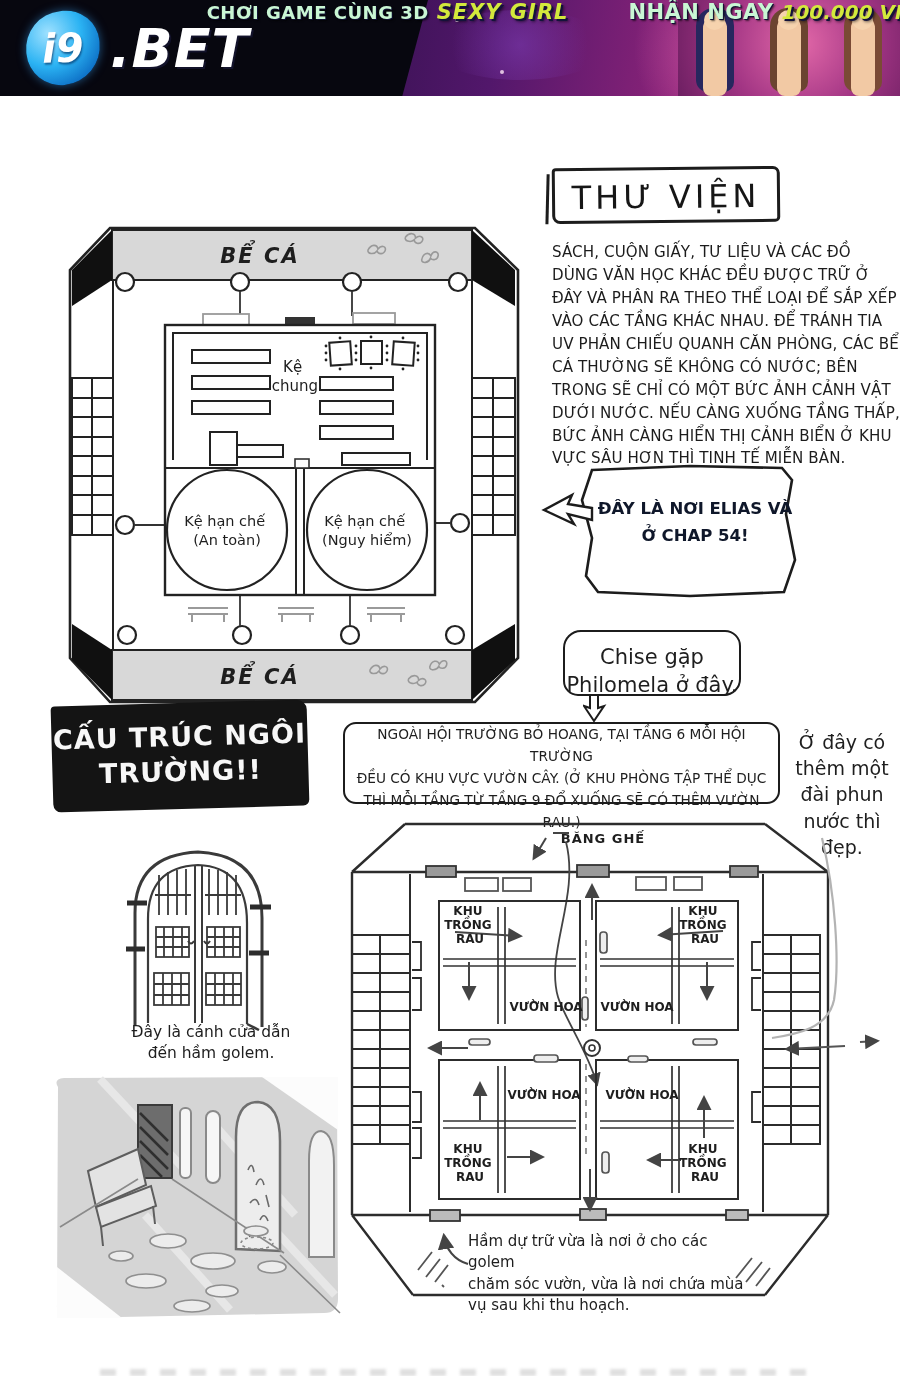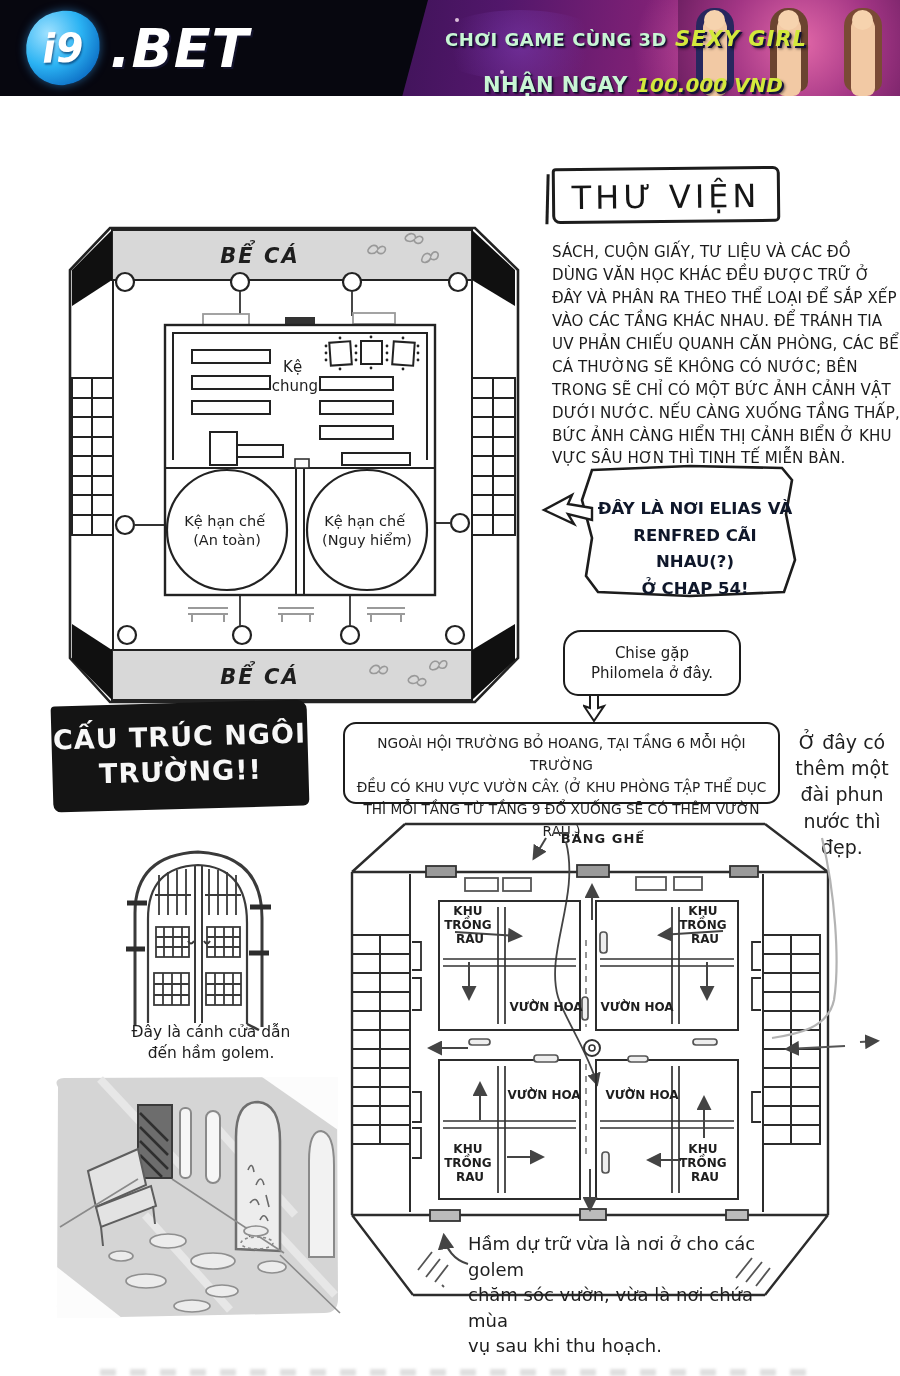--- a/index.html
+++ b/index.html
@@ -20,22 +20,22 @@
     filter:drop-shadow(4px 0 0 #d8d8e4);
     display:flex;align-items:center;gap:10px;padding-left:26px;box-sizing:border-box;}
   .logo-drop{width:74px;height:74px;border-radius:52% 46% 54% 48%;
     background:radial-gradient(circle at 32% 28%,#9fe1ff 0%,#2bb3f3 45%,#0c6dc4 80%,#084f93 100%);
     transform:rotate(-6deg);display:flex;align-items:center;justify-content:center;
     box-shadow:0 0 10px rgba(60,170,255,.5);}
   .logo-i9{font-size:40px;font-weight:bold;font-style:italic;color:#ffffff;
     text-shadow:1px 2px 2px rgba(0,40,90,.6);transform:rotate(4deg);}
   .logo-bet{font-size:54px;font-weight:bold;font-style:italic;color:#ffffff;
     letter-spacing:1px;text-shadow:2px 2px 0 #12122a;}
-  .banner-mid{left:445px;top:0;width:245px;height:96px;display:flex;flex-direction:column;
-    justify-content:center;gap:22px;margin-top:14px;}
+  .banner-mid{left:445px;top:0;width:245px;height:96px;display:flex;
+    justify-content:center;gap:22px;}
   .ad-row{display:flex;align-items:baseline;gap:8px;white-space:nowrap;}
   .ad-mint{color:#c9f6d4;font-weight:bold;font-size:18px;letter-spacing:.5px;
     text-shadow:1px 1px 0 #101035,2px 2px 2px rgba(0,0,0,.6);}
   .ad-lime-big{color:#d3e93c;font-size:21px;font-weight:bold;font-style:italic;
     letter-spacing:1px;text-shadow:2px 2px 0 #13133a,3px 3px 3px rgba(0,0,0,.55);text-align:center;}
   .ad-lime{color:#d3e93c;font-size:20px;font-weight:bold;font-style:italic;
     text-shadow:2px 2px 0 #13133a,3px 3px 3px rgba(0,0,0,.55);}
   .ad-mint2{font-size:21px;}
   
   .models{left:678px;top:0;width:222px;height:96px;
@@ -57,31 +57,31 @@
     box-sizing:border-box;padding-top:8px;}
   .title-box::before{content:"";position:absolute;left:-9px;top:3px;height:50px;
     border-left:3px solid #1c1c1c;transform:rotate(2deg);}
   .title-text{font-size:32px;letter-spacing:4px;color:#161616;}
   .lib-par{left:552px;top:241px;width:348px;font-size:15.1px;line-height:1.52;
     letter-spacing:.1px;color:#1c1c1c;}
   .note-text{left:597px;top:496px;width:196px;text-align:center;font-size:16.5px;
     font-weight:bold;line-height:1.62;color:#0f172a;}
   .chise-bubble{left:563px;top:630px;width:178px;height:66px;border:2.5px solid #1c1c1c;
     border-radius:18px 16px 17px 15px;text-align:center;box-sizing:border-box;
-    padding-top:11px;font-size:15px;line-height:1.35;background:#fff;}
+    padding-top:11px;font-size:21px;line-height:1.35;background:#fff;}
   .black-box{left:52px;top:703px;width:256px;height:106px;background:#141414;
     border-radius:4px 10px 6px 8px;transform:rotate(-1.6deg);text-align:center;
     box-sizing:border-box;padding-top:16px;}
   .black-box div{color:#f7f7f7;font-size:27px;font-weight:bold;letter-spacing:1px;line-height:1.3;}
   .intro-box{left:343px;top:722px;width:437px;height:82px;border:2.5px solid #1c1c1c;
-    border-radius:13px;box-sizing:border-box;text-align:center;padding-top:9px;
+    border-radius:13px;box-sizing:border-box;text-align:center;
     font-size:13.7px;line-height:1.6;background:#fff;}
   .side-note{left:789px;top:729px;width:106px;text-align:center;font-size:19px;line-height:1.38;}
   .door-caption{left:98px;top:1022px;width:226px;text-align:center;font-size:15.5px;line-height:1.38;}
-  .basement-caption{left:468px;top:1231px;width:290px;font-size:18px;line-height:1.42;}
+  .basement-caption{left:468px;top:1231px;width:290px;font-size:15px;line-height:1.42;}
   .bottom-hint{left:100px;top:1369px;width:710px;height:7px;opacity:.3;filter:blur(1.5px);
     background:repeating-linear-gradient(90deg,#999 0 16px,transparent 16px 30px);}
 
   svg text{font-family:"DejaVu Sans",sans-serif;fill:#1e1e1e;}
   .plan-label{font-weight:bold;}
 </style>
 </head>
 <body>
 
 <div class="abs banner">
@@ -265,21 +265,20 @@
   <span class="title-text">THƯ VIỆN</span>
 </div>
 <div class="abs lib-par">SÁCH, CUỘN GIẤY, TƯ LIỆU VÀ CÁC ĐỒ DÙNG VĂN HỌC KHÁC ĐỀU ĐƯỢC TRỮ Ở ĐÂY VÀ PHÂN RA THEO THỂ LOẠI ĐỂ SẮP XẾP VÀO CÁC TẦNG KHÁC NHAU. ĐỂ TRÁNH TIA UV PHẢN CHIẾU QUANH CĂN PHÒNG, CÁC BỂ CÁ THƯỜNG SẼ KHÔNG CÓ NƯỚC; BÊN TRONG SẼ CHỈ CÓ MỘT BỨC ẢNH CẢNH VẬT DƯỚI NƯỚC. NẾU CÀNG XUỐNG TẦNG THẤP, BỨC ẢNH CÀNG HIỂN THỊ CẢNH BIỂN Ở KHU VỰC SÂU HƠN THÌ TINH TẾ MIỄN BÀN.</div>
 
 <svg class="abs" style="left:540px;top:462px" width="270" height="142" viewBox="0 0 270 142">
   <polygon points="52,8 150,4 242,6 252,18 246,52 255,98 244,130 150,134 58,130 46,114 52,76 42,38" fill="#fff" stroke="#1c1c1c" stroke-width="2.6"></polygon>
   <path d="M52 46 L28 42 L32 33 L4 48 L34 62 L28 52 L52 58 Z" fill="#fff" stroke="#1c1c1c" stroke-width="2.4"></path>
 </svg>
 <div class="abs note-text">
   <div>ĐÂY LÀ NƠI ELIAS VÀ</div>
-  <div>RENFRED CÃI NHAU(?)</div>
   <div>Ở CHAP 54!</div>
 </div>
 
 <div class="abs chise-bubble">
   <div>Chise gặp</div>
   <div>Philomela ở đây.</div>
 </div>
 <svg class="abs" style="left:583px;top:695px" width="24" height="28" viewBox="0 0 24 28">
   <polygon points="7,0 15,0 15,13 21,11 11,26 1,11 7,13" fill="#fff" stroke="#1c1c1c" stroke-width="2"></polygon>
 </svg>

